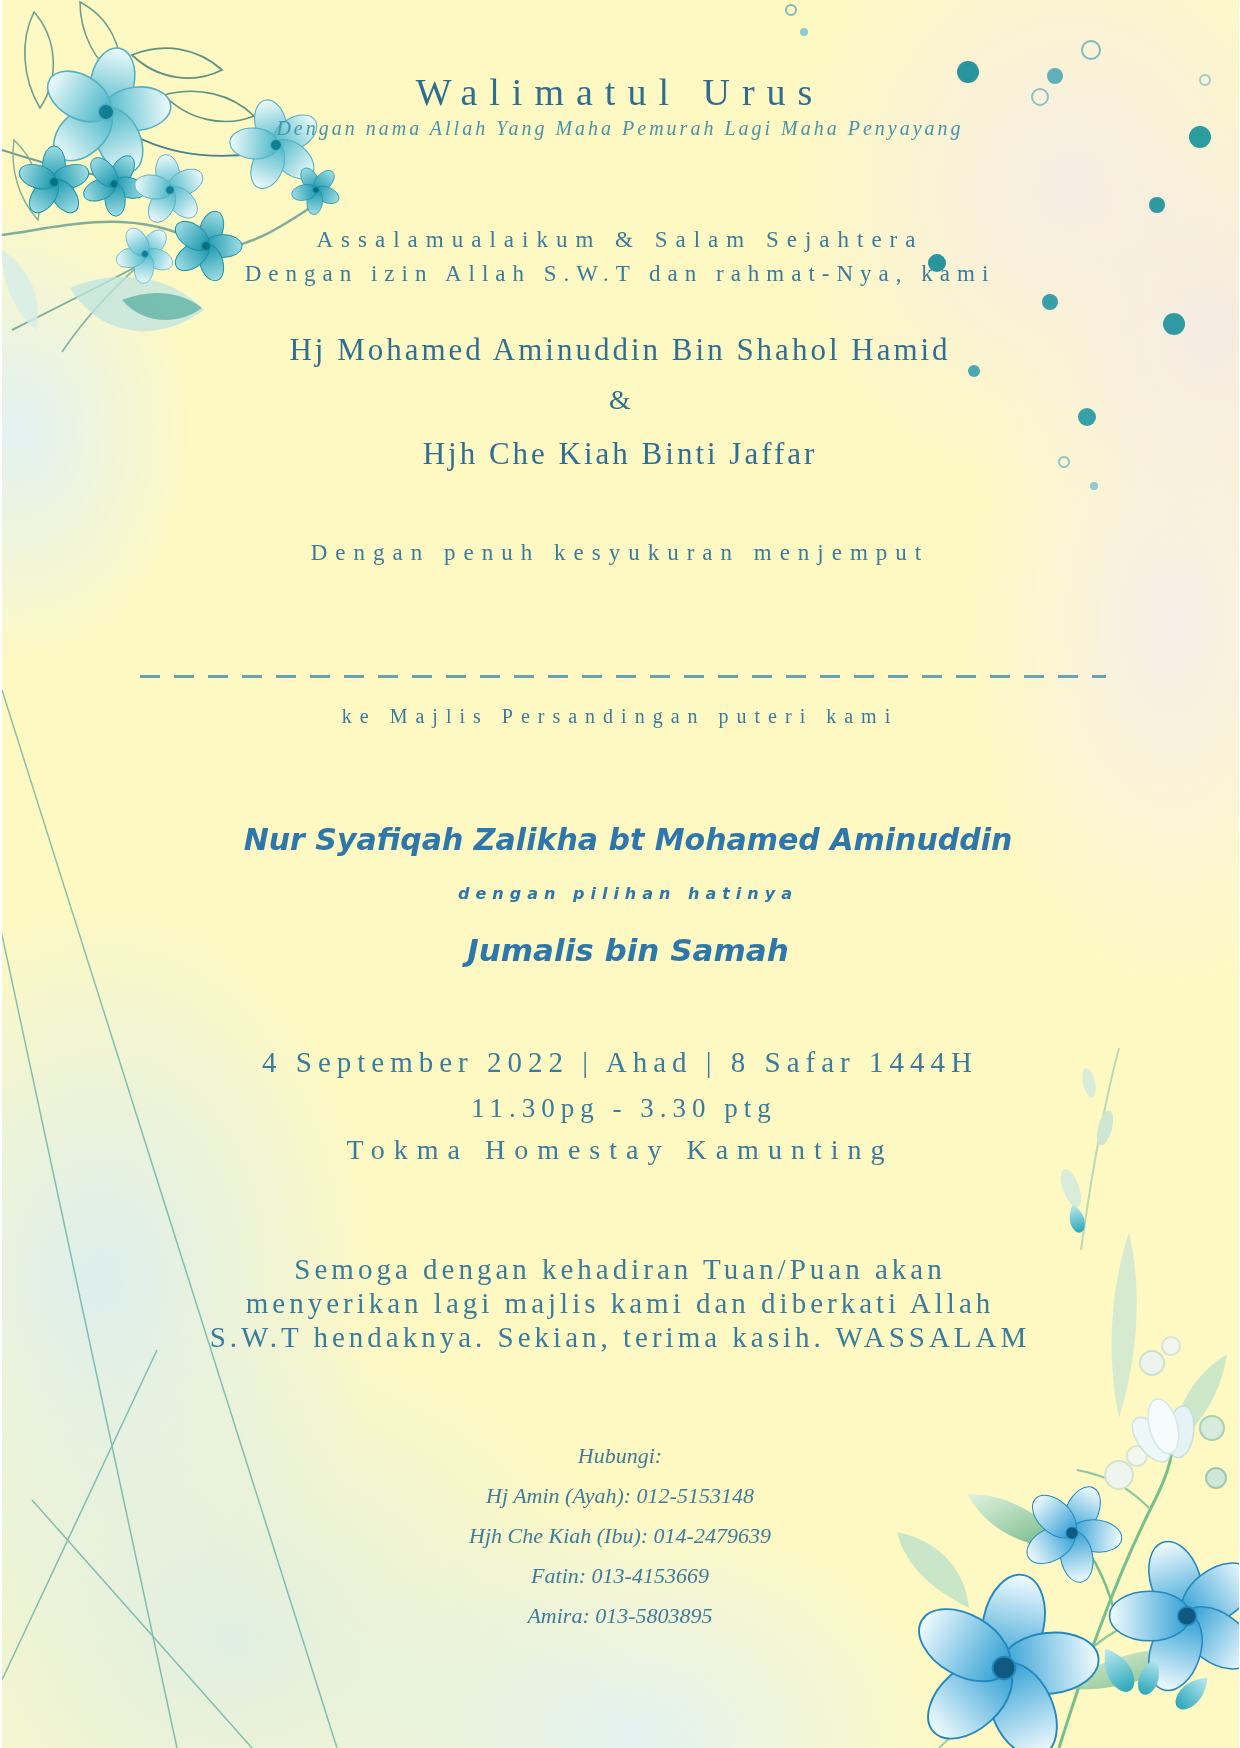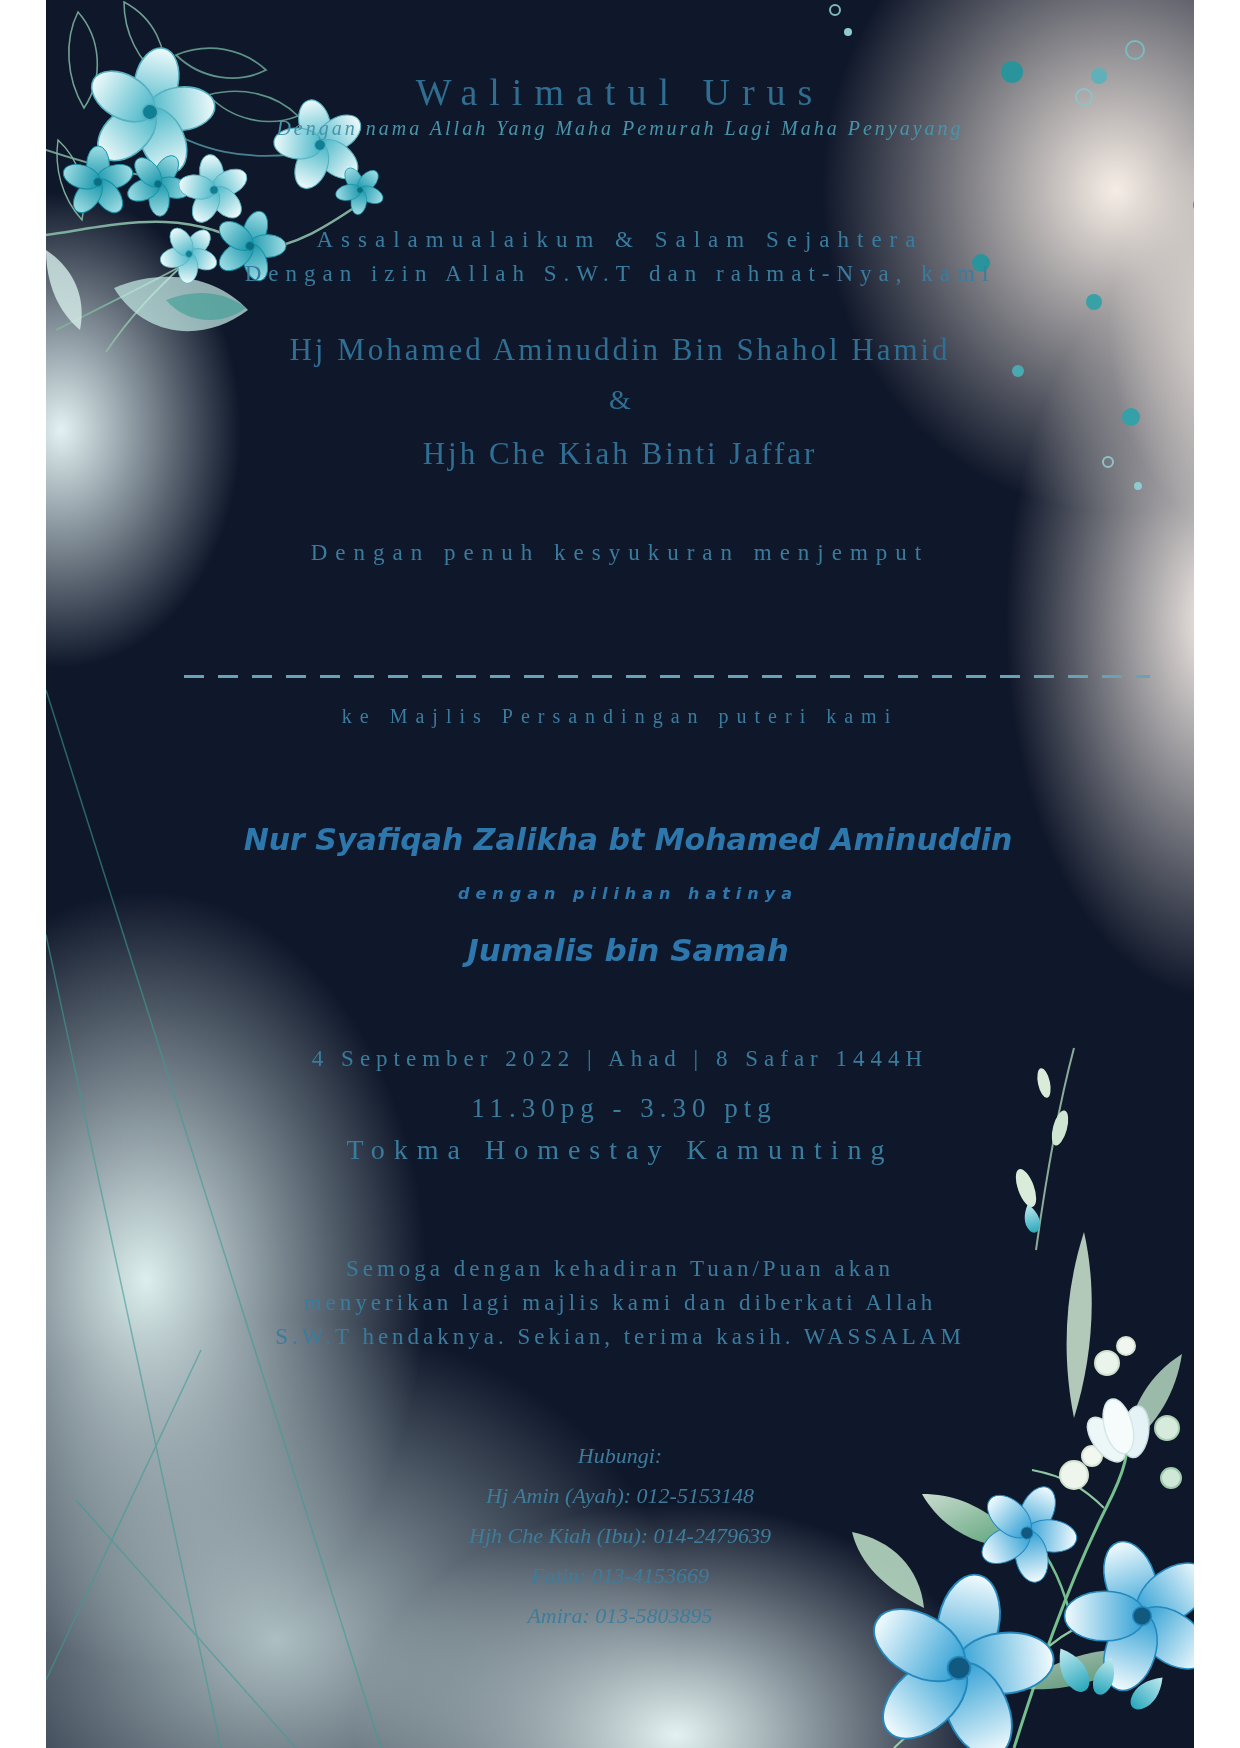--- a/index.html
+++ b/index.html
@@ -1,18 +1,18 @@
 <!DOCTYPE html>
 <html><head>
 <meta charset="utf-8">
 <style>
   html,body{margin:0;padding:0;background:#ffffff;}
   .canvas{
-    position:relative;width:1148px;height:1748px;margin:0 auto;overflow:hidden;
-    background:#0f172a;font-family:"Liberation Serif", serif;
+    position:relative;width:1237px;height:1748px;margin:0 auto;overflow:hidden;
+    background:#fef9c3;font-family:"Liberation Serif", serif;
   }
   
   .washes{
     position:absolute;inset:0;z-index:0;pointer-events:none;
     background:
       radial-gradient(420px 460px at 1070px 190px, #f6ede5 0%, rgba(246,237,229,0) 70%),
       radial-gradient(300px 540px at 1170px 620px, #f7efe9 0%, rgba(247,239,233,0) 70%),
       radial-gradient(210px 300px at 1210px 330px, #f4eae1 0%, rgba(244,234,225,0) 70%),
       radial-gradient(250px 330px at 15px 430px, #e2f1f2 0%, rgba(226,241,242,0) 72%),
       radial-gradient(390px 540px at 100px 1280px, #dceeed 0%, rgba(220,238,237,0) 72%),
@@ -36,24 +36,24 @@
   .invite{top:540px;font-size:23px;letter-spacing:8px;}
   .dash{
     position:absolute;z-index:2;top:675px;left:138px;width:966px;height:3px;
     background:repeating-linear-gradient(90deg,#69a2b5 0 20px,rgba(0,0,0,0) 20px 34px);
   }
   .kemajlis{top:705px;font-size:20px;letter-spacing:8px;}
   .sans{font-family:"DejaVu Sans", sans-serif;font-weight:bold;font-style:italic;color:#2d77ac;padding-left:16px;}
   .bride{top:822px;font-size:30px;}
   .pilihan{top:884px;font-size:16px;letter-spacing:6px;}
   .groom{top:932px;font-size:31px;}
-  .date{top:1046px;font-size:23px;letter-spacing:6px;}
+  .date{top:1046px;font-size:29px;letter-spacing:6px;}
   .time{top:1093px;font-size:27px;letter-spacing:6px;margin-left:8px;}
   .venue{top:1134px;font-size:28px;letter-spacing:9px;}
-  .closing{top:1252px;font-size:23px;letter-spacing:4px;line-height:34px;}
+  .closing{top:1252px;font-size:29px;letter-spacing:4px;line-height:34px;}
   .contact{top:1436px;font-size:22px;font-style:italic;line-height:40px;color:#3d7d9b;text-align:center;}
 </style>
 </head>
 <body>
 
 <div class="canvas">
 
   <div class="washes"></div>
 
   <svg class="deco tl" viewBox="0 0 360 370" aria-hidden="true">

